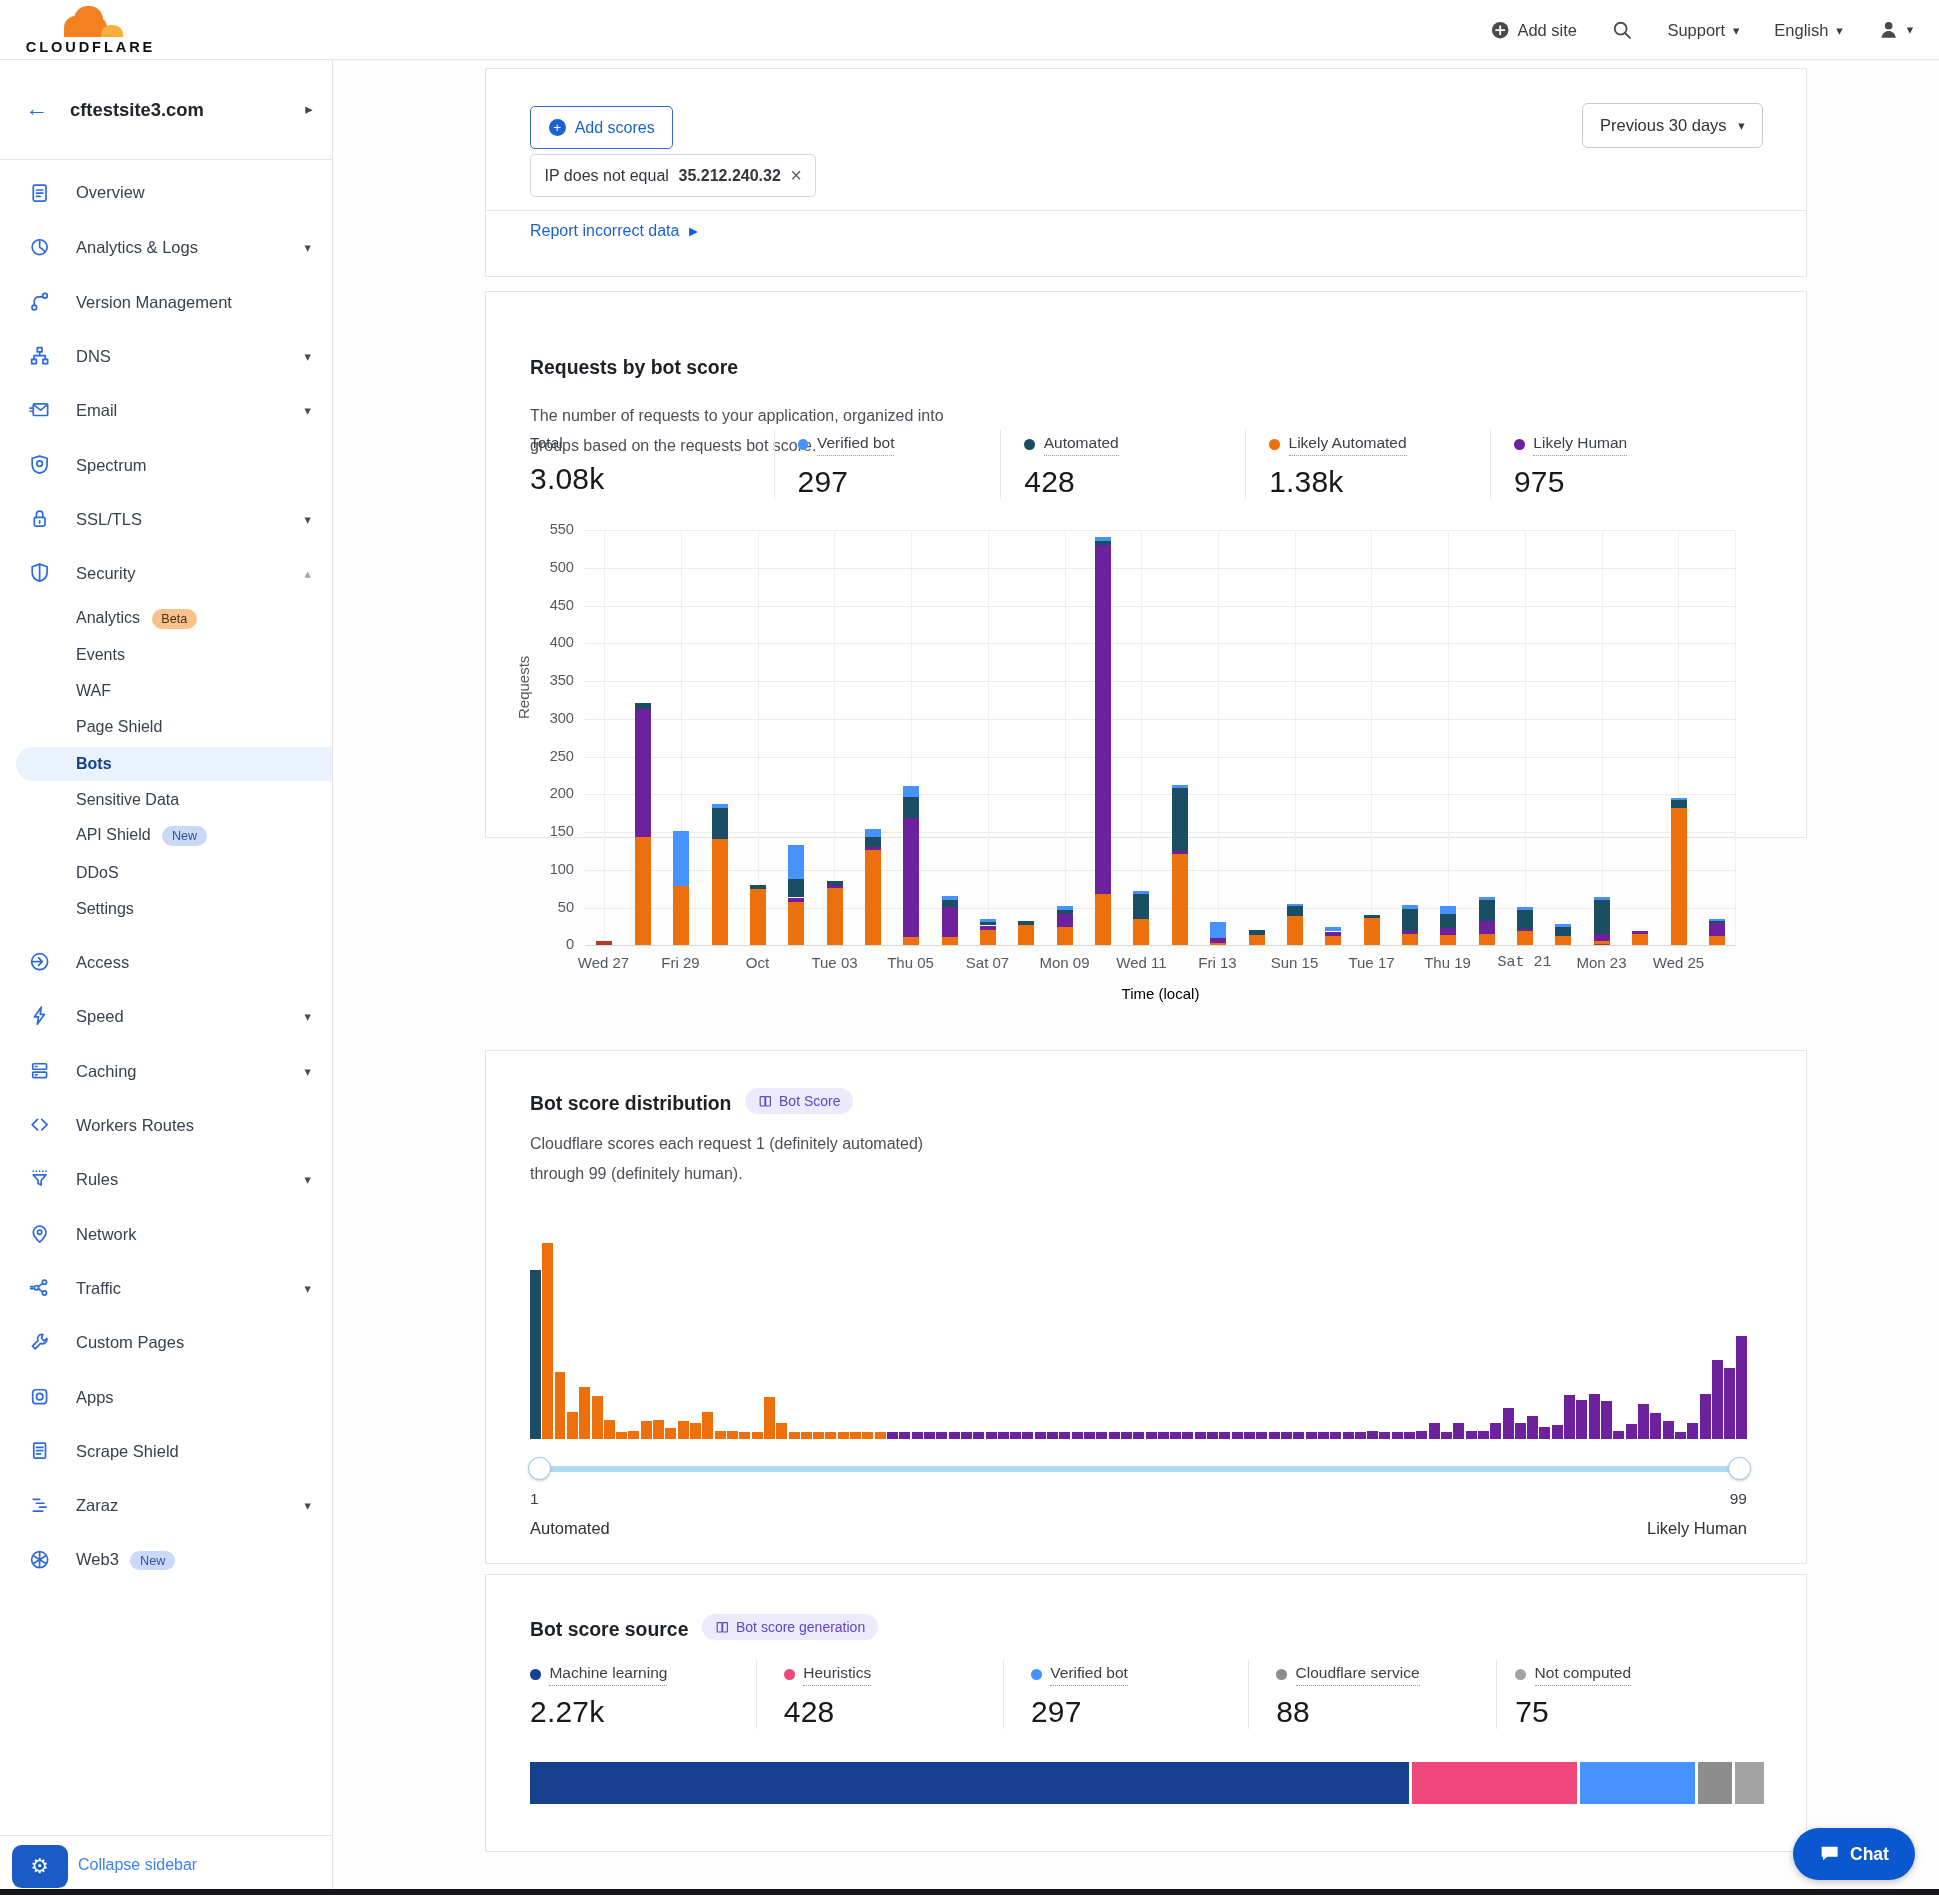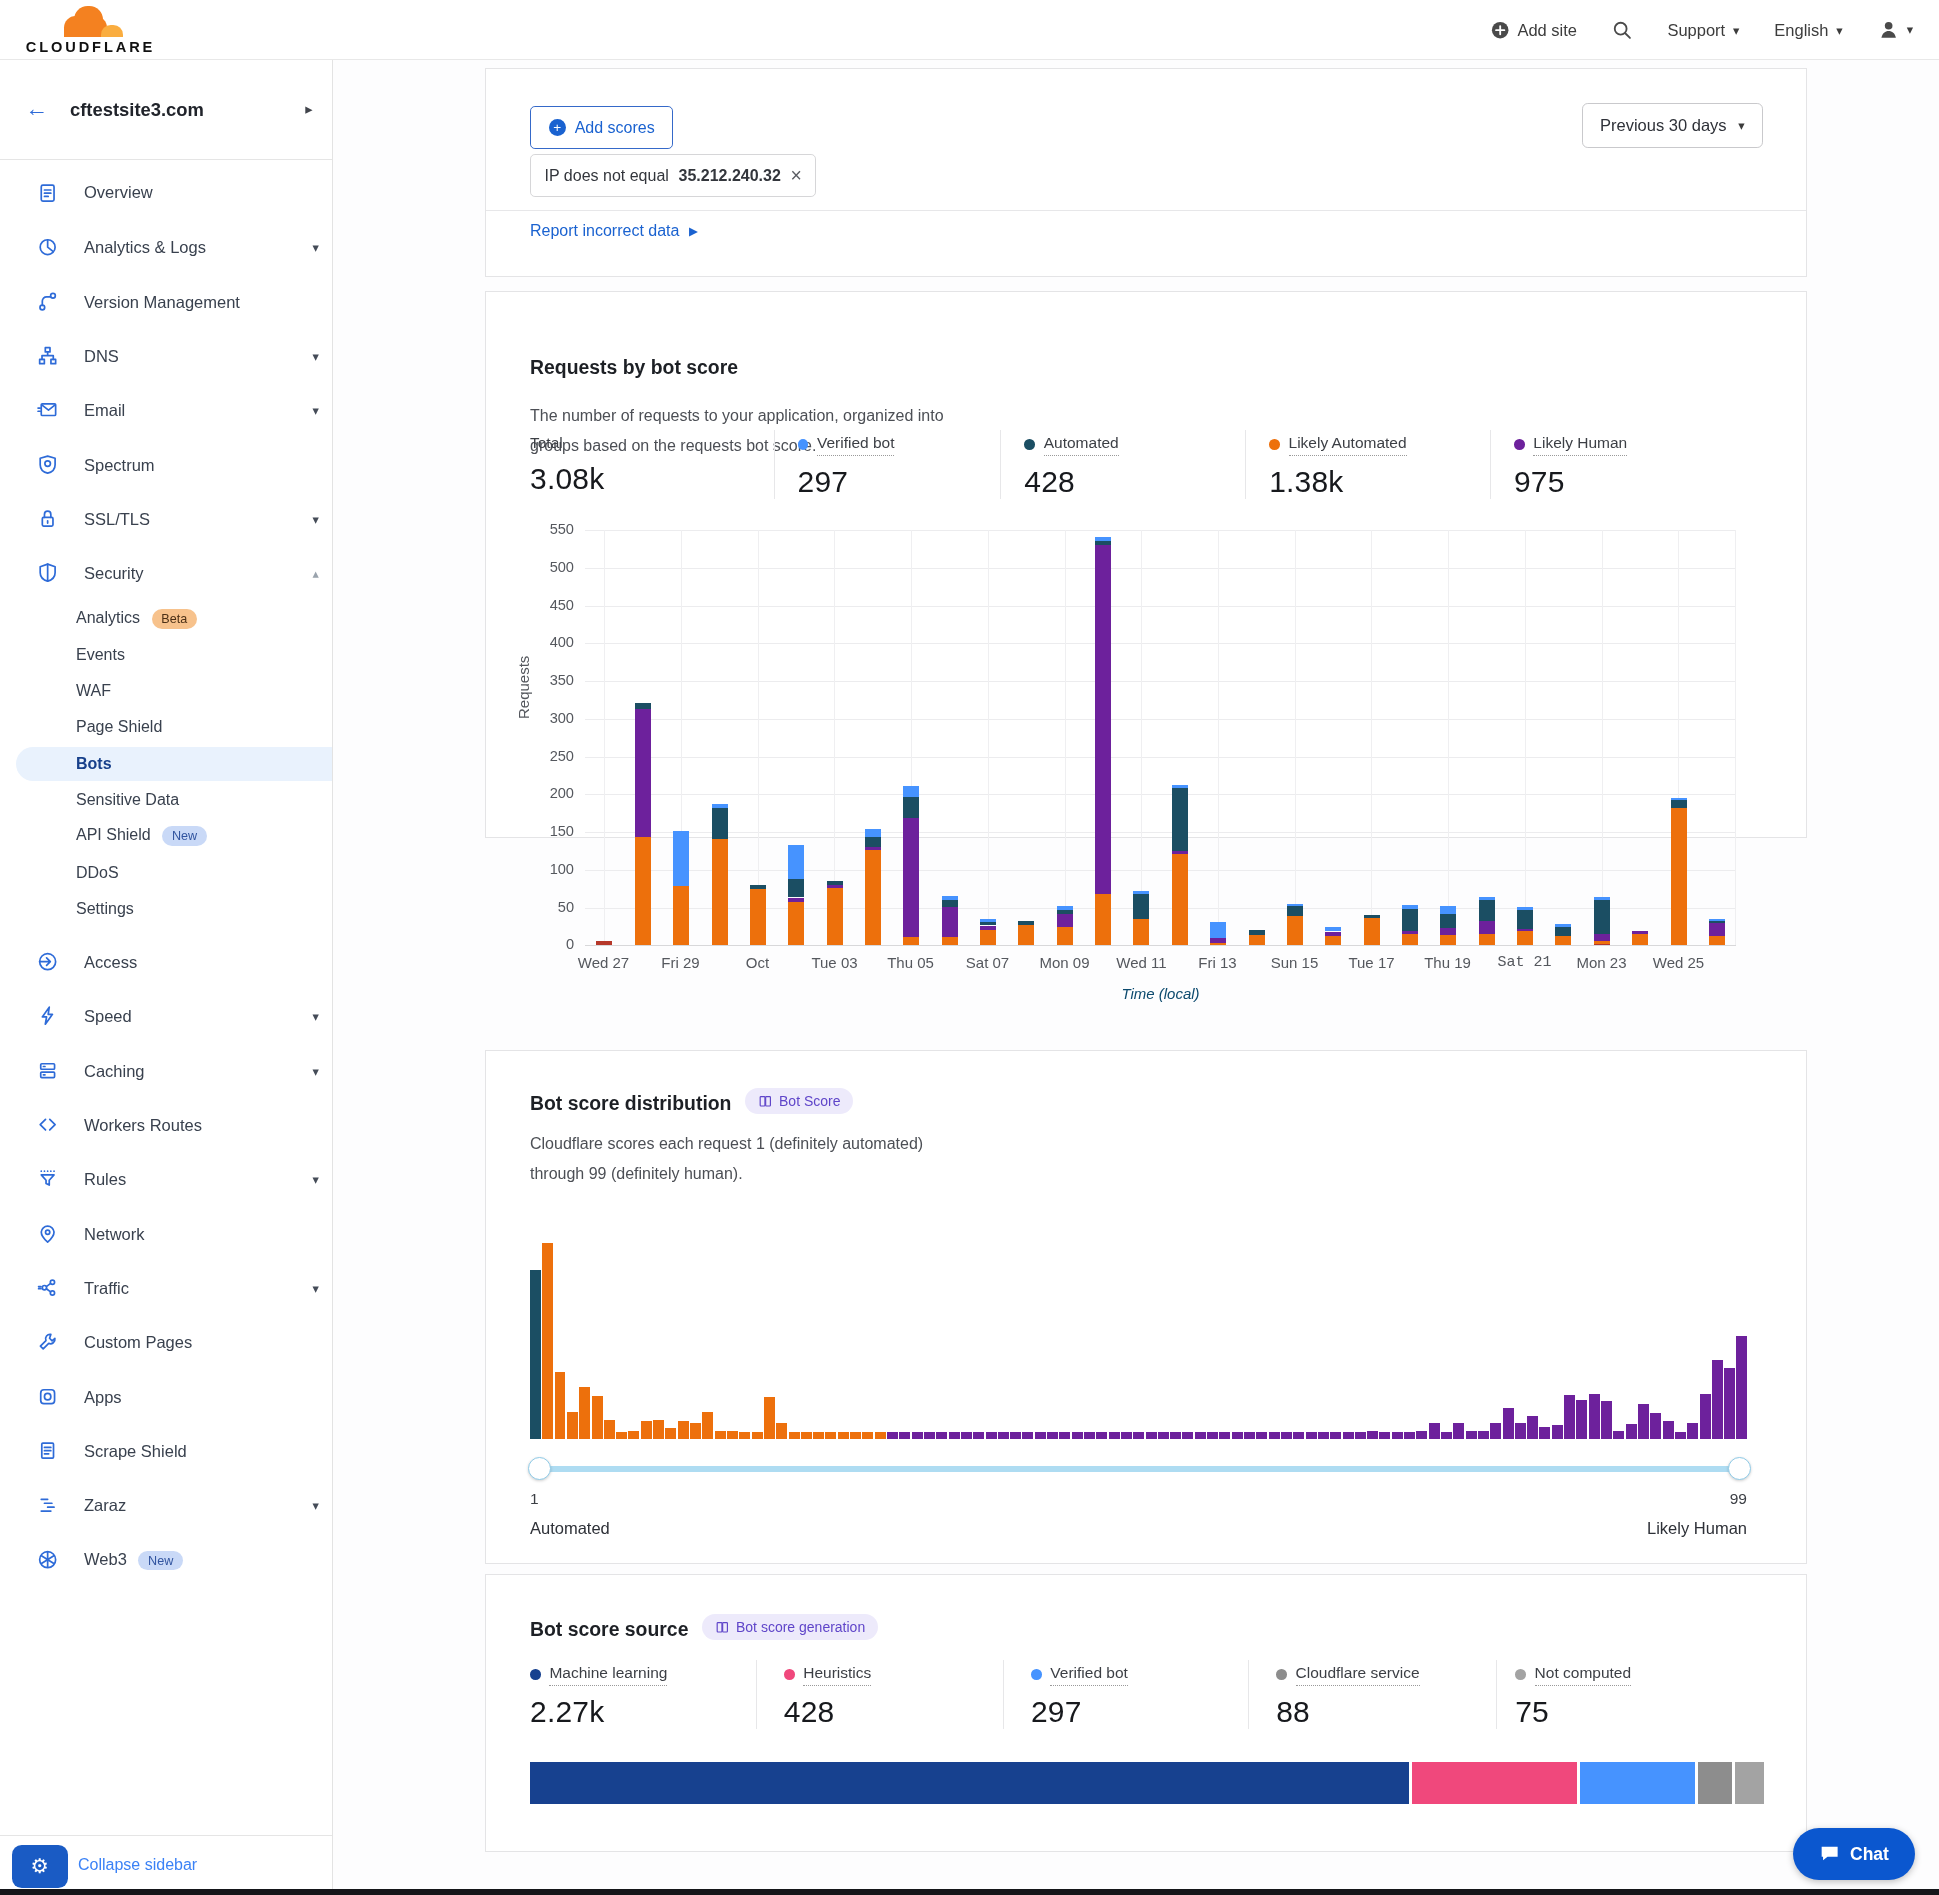--- a/index.html
+++ b/index.html
@@ -20,21 +20,21 @@
   .nav-caret { font-size:12.6px; color:#3c3c3c; }
 
   
   #sidebar { position:absolute; left:0; top:60px; width:333px; bottom:0; background:#fff;
     border-right:1px solid #e3e3e3; z-index:20; }
   #site-row { position:absolute; left:0; top:0; width:100%; height:100px; border-bottom:1px solid #e5e5e5; cursor:pointer; }
   #site-back { position:absolute; left:25px; top:35px; font-size:23px; color:#2e6bd8; }
   #site-name { position:absolute; left:70px; top:39px; font-size:18.4px; font-weight:700; color:#21242b; }
   #site-caret { position:absolute; right:19.4px; top:40px; font-size:14.6px; color:#41444b; }
   #nav-list { position:absolute; left:0; top:100px; width:100%; }
-  .nav-item { position:absolute; left:8px; width:100%; height:54px; display:flex; align-items:center; cursor:pointer; }
+  .nav-item { position:absolute; left:0; width:100%; height:54px; display:flex; align-items:center; cursor:pointer; }
   .nav-item .ico { position:absolute; left:29px; width:21.3px; height:21.3px; }
   .nav-item .lbl { position:absolute; left:76px; font-size:16.5px; color:#39414e; }
   .nav-item .caret { position:absolute; right:21.3px; font-size:12.6px; color:#454c58; }
   .sub-item { position:absolute; left:0; width:100%; height:36px; display:flex; align-items:center; cursor:pointer; }
   .sub-item .lbl { position:absolute; left:76px; font-size:16px; color:#39414e; }
   .sub-item.active .pill { position:absolute; left:15.5px; right:0; top:1px; bottom:1px; background:#e9f2fd; border-radius:18.4px 0 0 18.4px; }
   .sub-item.active .lbl { font-weight:700; color:#17408b; }
   .badge { display:inline-block; margin-left:11.6px; font-size:12.6px; padding:2.9px 9.7px; border-radius:10.7px; position:relative; }
   .badge.beta { background:#f7c28c; color:#4c3016; }
   .badge.new { background:#c9d9f7; color:#31549f; }
@@ -81,21 +81,21 @@
   
   #req-chart { position:absolute; left:99px; top:238px; width:1151px; height:415px; }
   .hgrid { position:absolute; left:0; width:100%; height:1px; background:#ececee; }
   .vgrid { position:absolute; top:0; width:1px; height:100%; background:#efeff1; }
   .ytick { position:absolute; right:1077px; width:68px; text-align:right; font-size:14.6px; color:#55585e; }
   .bar-stack { position:absolute; bottom:0; width:15.5px; }
   .seg { position:absolute; left:0; width:100%; }
   .xtick { position:absolute; top:662px; width:87px; text-align:center; font-size:15px; color:#55585e; }
   #ylabel-req { position:absolute; left:29px; top:427px; font-size:15px; color:#55585e;
     transform:rotate(-90deg); transform-origin:left top; }
-  #xlabel-req { position:absolute; left:99px; top:693px; width:1151px; text-align:center; font-size:15px; color:#0c4a6e;font-style:italic; }
+  #xlabel-req { position:absolute; left:99px; top:693px; width:1151px; text-align:center; font-size:15px; color:#000000; }
 
   
   #hist { position:absolute; left:44px; top:155px; width:1219px; height:233px; }
   .hbar { position:absolute; bottom:0; width:10.7px; }
   #slider { position:absolute; left:44px; top:406px; width:1219px; height:23px; }
   #slider .track { position:absolute; left:0; right:0; top:8.7px; height:6.8px; background:#aedcf2; border-radius:3.9px; }
   .handle { position:absolute; top:0; width:23px; height:23px; border-radius:50%; background:#fff;
     border:1.9px solid #8fcbe8; box-shadow:0 1px 2.9px rgba(0,0,0,.18); cursor:pointer; }
   #slider-min-lbl { position:absolute; left:44px; top:439px; font-size:15.5px; color:#3c3f45; }
   #slider-max-lbl { position:absolute; right:59px; top:439px; font-size:15.5px; color:#3c3f45; }

